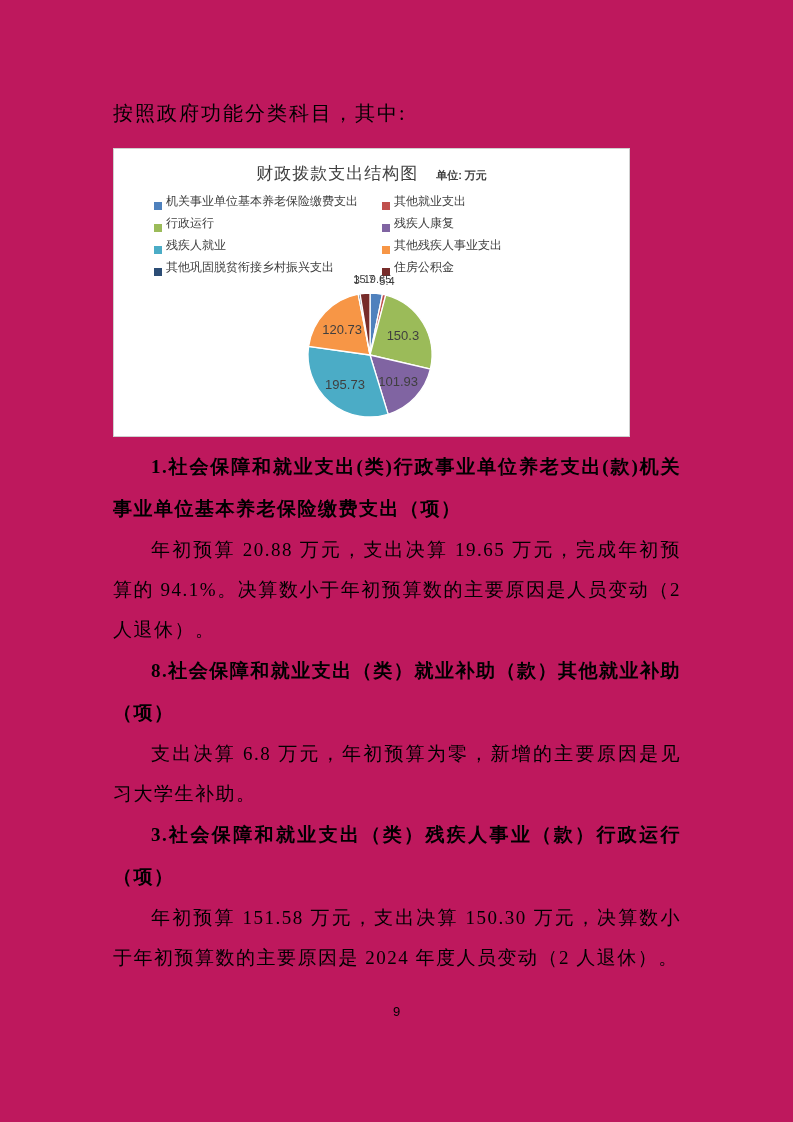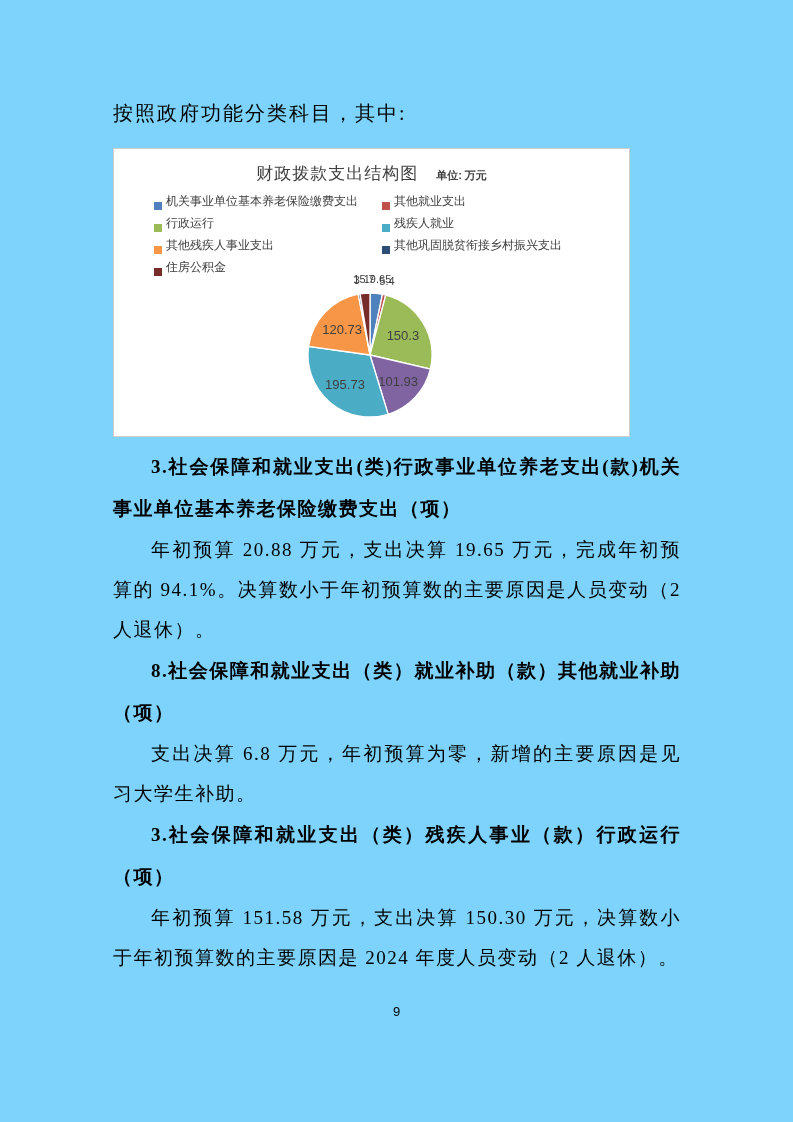--- a/index.html
+++ b/index.html
@@ -1,18 +1,18 @@
 <!DOCTYPE html>
 <html><head>
 <meta charset="utf-8">
 <style>
   * { margin:0; padding:0; box-sizing:border-box; }
   html,body { width:793px; height:1122px; background:#fff; overflow:hidden; }
   body { font-family:"Liberation Serif","DejaVu Serif",serif; color:#000; }
-  .page { position:relative; width:793px; height:1122px; background:#7dd3fc; }
+  .page { position:relative; width:793px; height:1122px; background:#be185d; }
 
   .intro { position:absolute; left:113px; top:100px; width:567px;
            font-size:20px; letter-spacing:2px; }
 
   
   .chart-panel { position:absolute; left:113px; top:148px; width:517px; height:289px;
                  background:#ffffff; border:1px solid #cfcfcf;
                  font-family:"Liberation Sans","DejaVu Sans",sans-serif; }
   .chart-title-row { position:absolute; top:13px; left:0; width:100%; text-align:center;
                      color:#3f3f3f; white-space:nowrap; }
@@ -58,20 +58,24 @@
         </div>
         <div class="legend-item">
           <span class="swatch" style="background: rgb(192, 80, 77);"></span>
           <span class="legend-label">其他就业支出</span>
         </div>
         <div class="legend-item">
           <span class="swatch" style="background: rgb(155, 187, 89);"></span>
           <span class="legend-label">行政运行</span>
         </div>
         <div class="legend-item">
+          <span class="swatch" style="background: rgb(128, 100, 162);"></span>
+          <span class="legend-label">残疾人康复</span>
+        </div>
+        <div class="legend-item">
           <span class="swatch" style="background: rgb(75, 172, 198);"></span>
           <span class="legend-label">残疾人就业</span>
         </div>
         <div class="legend-item">
           <span class="swatch" style="background: rgb(247, 150, 70);"></span>
           <span class="legend-label">其他残疾人事业支出</span>
         </div>
         <div class="legend-item">
           <span class="swatch" style="background: rgb(44, 77, 117);"></span>
           <span class="legend-label">其他巩固脱贫衔接乡村振兴支出</span>
@@ -95,21 +99,21 @@
         <path d="M256,206 L194.61,197.33 A62,62 0 0 1 244.18,145.14 Z" fill="#F79646" stroke="#ffffff" stroke-width="1.3"></path>
         <text x="228.1" y="184.5" class="pie-label-in">120.73</text>
         <path d="M256,206 L244.18,145.14 A62,62 0 0 1 246.06,144.80 Z" fill="#2C4D75" stroke="#ffffff" stroke-width="1.3"></path>
         <text x="242.8" y="135.2" class="pie-label-out">3</text>
         <path d="M256,206 L246.06,144.80 A62,62 0 0 1 256.00,144.00 Z" fill="#772C2A" stroke="#ffffff" stroke-width="1.3"></path>
         <text x="250.0" y="134.2" class="pie-label-out">15.7</text>
       </svg>
   </div>
 
   <div class="sections">
-    <p class="sec-heading">3.社会保障和就业支出(类)行政事业单位养老支出(款)机关事业单位基本养老保险缴费支出（项）</p>
+    <p class="sec-heading">1.社会保障和就业支出(类)行政事业单位养老支出(款)机关事业单位基本养老保险缴费支出（项）</p>
     <p class="sec-body">年初预算 20.88 万元，支出决算 19.65 万元，完成年初预算的 94.1%。决算数小于年初预算数的主要原因是人员变动（2 人退休）。</p>
     <p class="sec-heading">8.社会保障和就业支出（类）就业补助（款）其他就业补助（项）</p>
     <p class="sec-body">支出决算 6.8 万元，年初预算为零，新增的主要原因是见习大学生补助。</p>
     <p class="sec-heading">3.社会保障和就业支出（类）残疾人事业（款）行政运行（项）</p>
     <p class="sec-body">年初预算 151.58 万元，支出决算 150.30 万元，决算数小于年初预算数的主要原因是 2024 年度人员变动（2 人退休）。</p>
   </div>
 
   <div class="page-number">9</div>
 
 </div>

